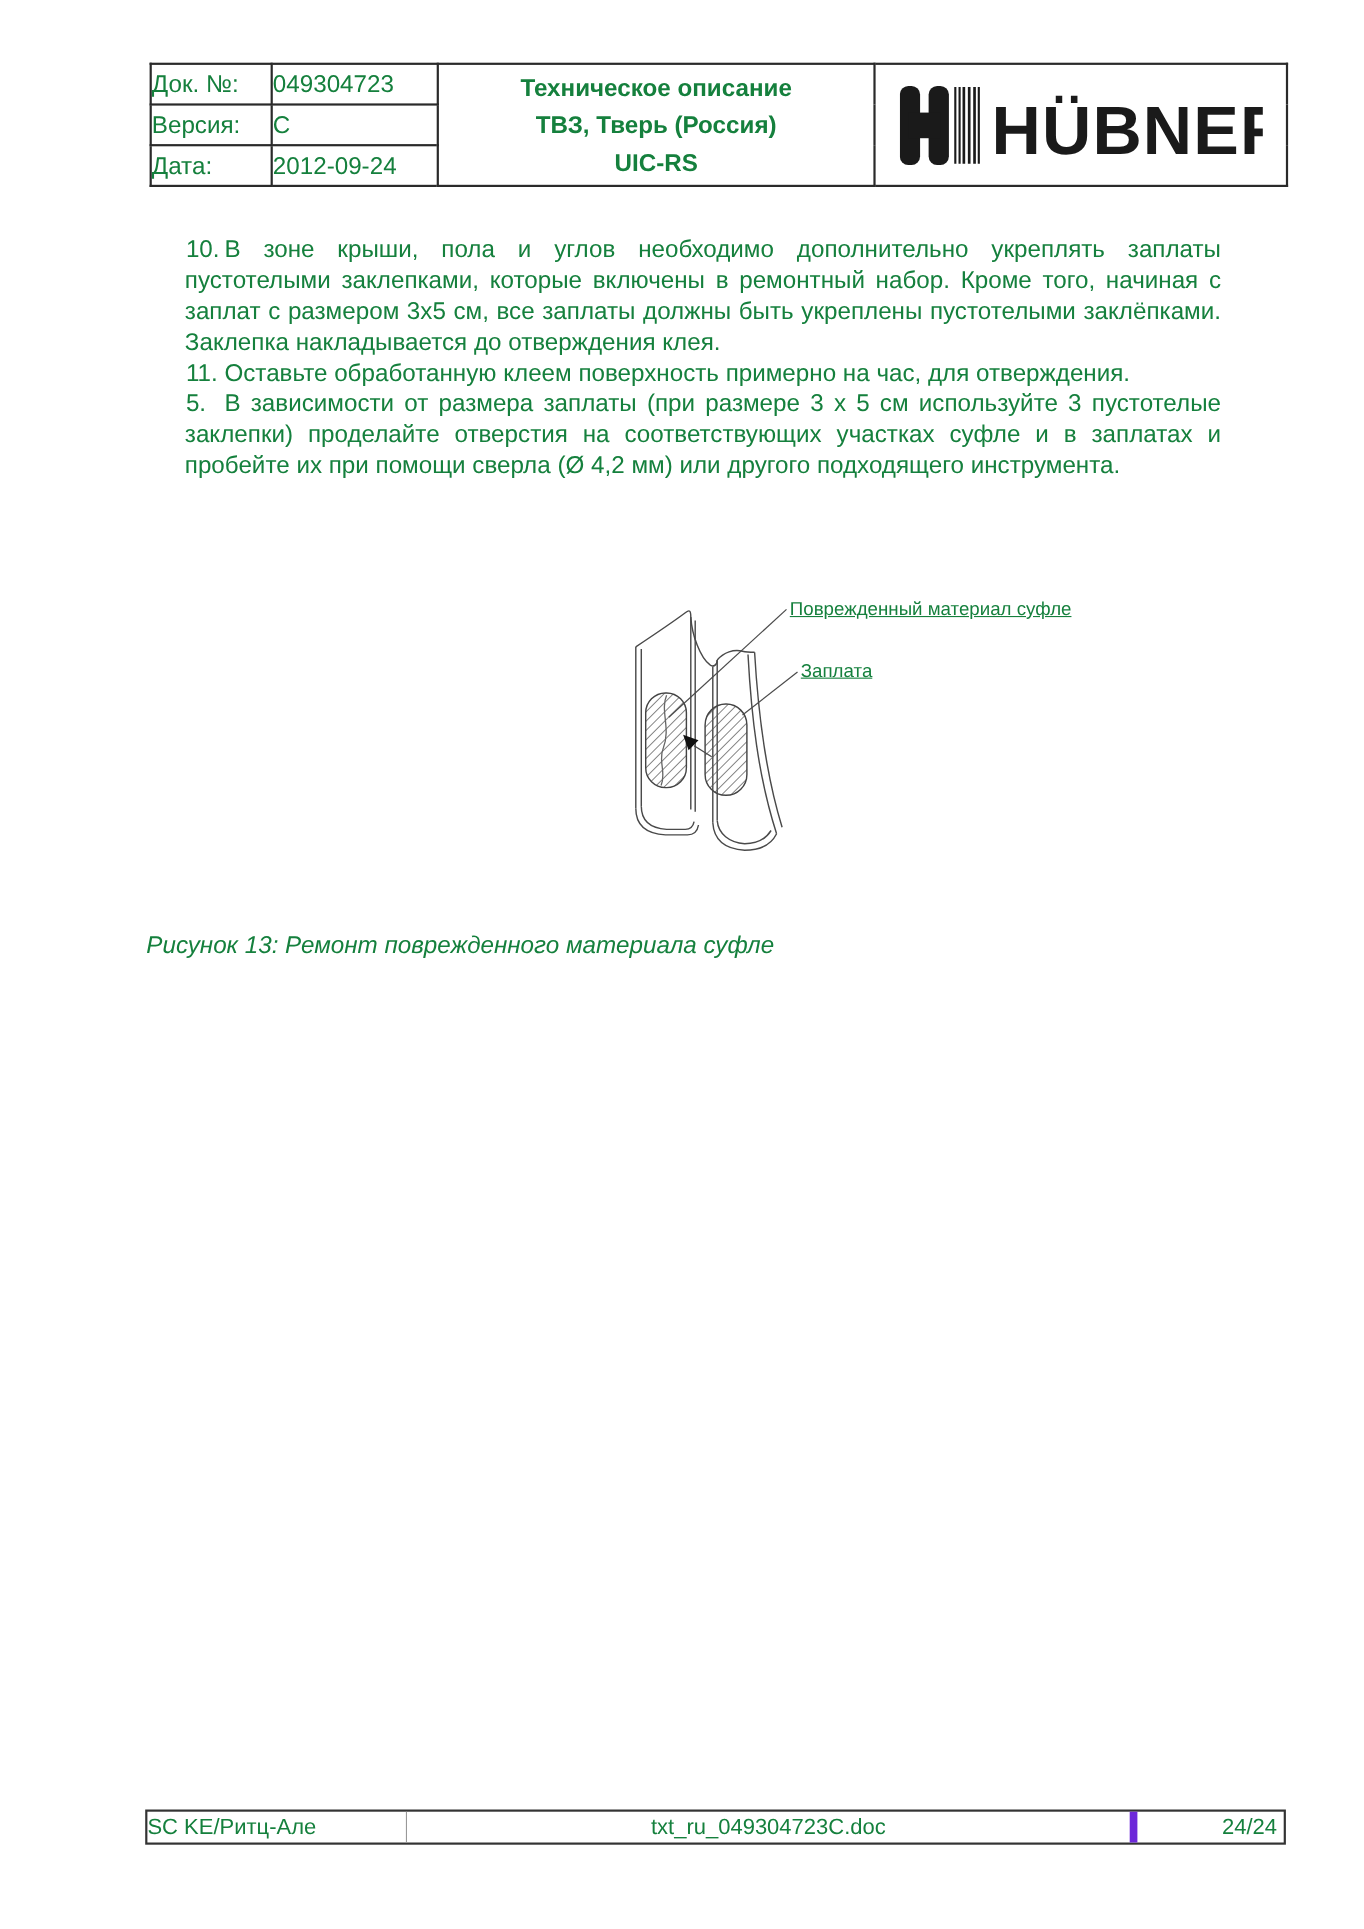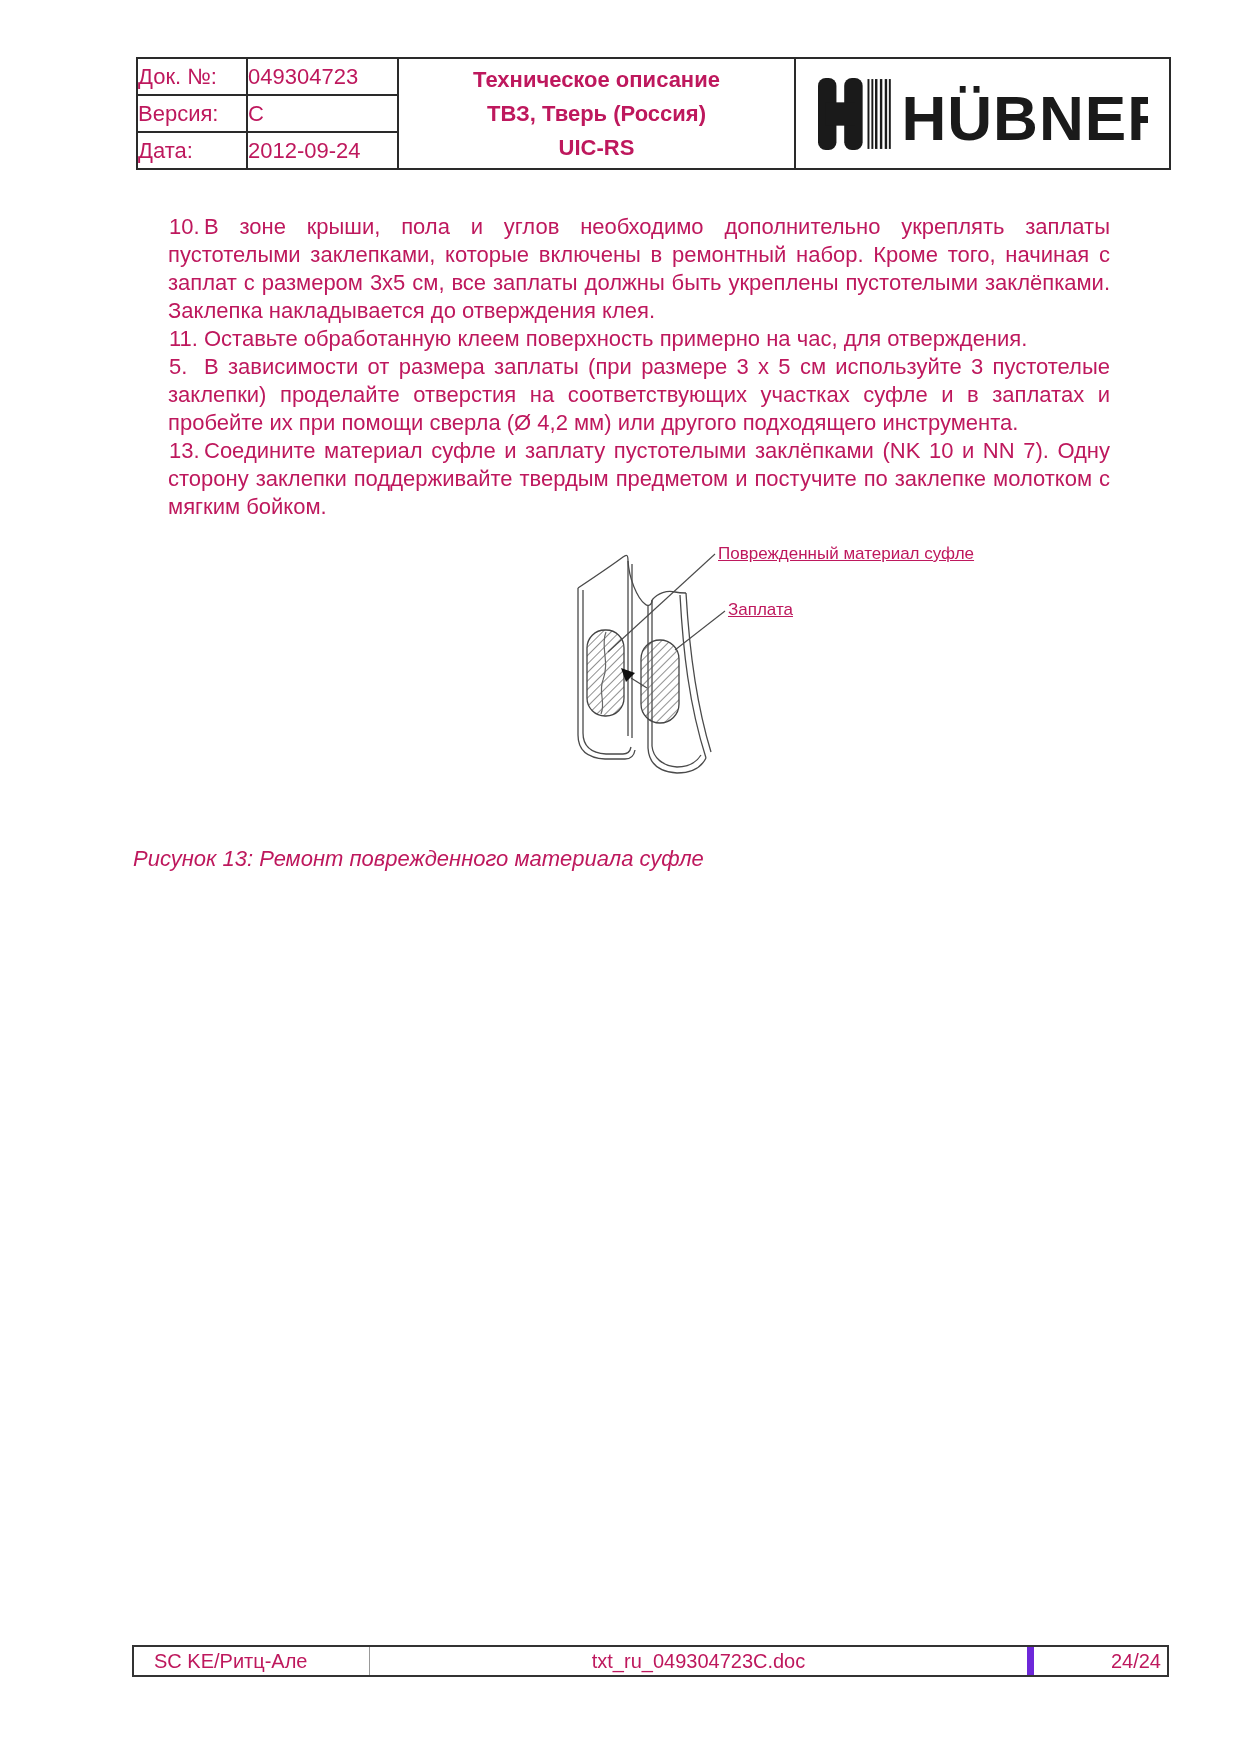--- a/index.html
+++ b/index.html
@@ -1,18 +1,18 @@
 <!DOCTYPE html>
 <html><head>
 <meta charset="utf-8">
 <style>
   html,body { margin:0; padding:0; background:#e8e8e8; }
   .page {
     position:relative; width:1240px; height:1754px; margin:0 auto;
-    background:#ffffff; color:#be185d;
+    background:#ffffff; color:#15803d;
     font-family:"Liberation Sans", sans-serif; overflow:hidden;
   }
 
   
   table.hdr {
     position:absolute; left:136px; top:57px;
     border-collapse:collapse; table-layout:fixed;
     width:1033px; font-size:22px;
   }
   table.hdr td { border:2px solid #2a2a2a; height:35px; padding:0; vertical-align:middle; }
@@ -46,21 +46,21 @@
     font-size:22px; font-style:italic;
   }
 
   
   .footer {
     position:absolute; left:132px; top:1645px; width:1037px; height:32px;
     border:2px solid #333; box-sizing:border-box;
     display:flex; align-items:center; font-size:20px;
   }
   .footer .cell { height:100%; display:flex; align-items:center; box-sizing:border-box; }
-  .footer .f-left   { width:236px; padding-left:20px; border-right:1px solid #999; }
+  .footer .f-left   { width:236px; padding-left:0; border-right:1px solid #999; }
   .footer .f-center { width:664px; justify-content:center; border-right:7px solid #6d28d9; }
   .footer .f-right  { width:133px; justify-content:flex-end; padding-right:6px; }
 </style>
 </head>
 <body>
 
 <div class="page">
 
   <table class="hdr">
     <colgroup>
@@ -107,21 +107,20 @@
       <td class="hdr-label">Дата:</td>
       <td class="hdr-value">2012-09-24</td>
     </tr>
   </tbody>
     </table>
 
   <div class="body-text">
     <p><span class="num">10.</span><span>В зоне крыши, пола и углов необходимо дополнительно укреплять заплаты пустотелыми заклепками, которые включены в ремонтный набор. Кроме того, начиная с заплат с размером 3х5 см, все заплаты должны быть укреплены пустотелыми заклёпками. Заклепка накладывается до отверждения клея.</span></p>
     <p><span class="num">11.</span><span>Оставьте обработанную клеем поверхность примерно на час, для отверждения.</span></p>
     <p><span class="num">5.</span><span>В зависимости от размера заплаты (при размере 3 х 5 см используйте 3 пустотелые заклепки) проделайте отверстия на соответствующих участках суфле и в заплатах и пробейте их при помощи сверла (Ø 4,2 мм) или другого подходящего инструмента.</span></p>
-    <p><span class="num">13.</span><span>Соедините материал суфле и заплату пустотелыми заклёпками (NK 10 и NN 7). Одну сторону заклепки поддерживайте твердым предметом и постучите по заклепке молотком с мягким бойком.</span></p>
   </div>
 
   <div class="figure">
     <svg width="470" height="245" viewBox="0 0 470 245">
       <defs>
         <pattern id="hatch" width="6" height="6" patternUnits="userSpaceOnUse" patternTransform="rotate(45)">
           <line x1="0" y1="0" x2="0" y2="6" stroke="#555" stroke-width="1.3"></line>
         </pattern>
       </defs>
       <g fill="none" stroke="#4a4a4a" stroke-width="1.3">

